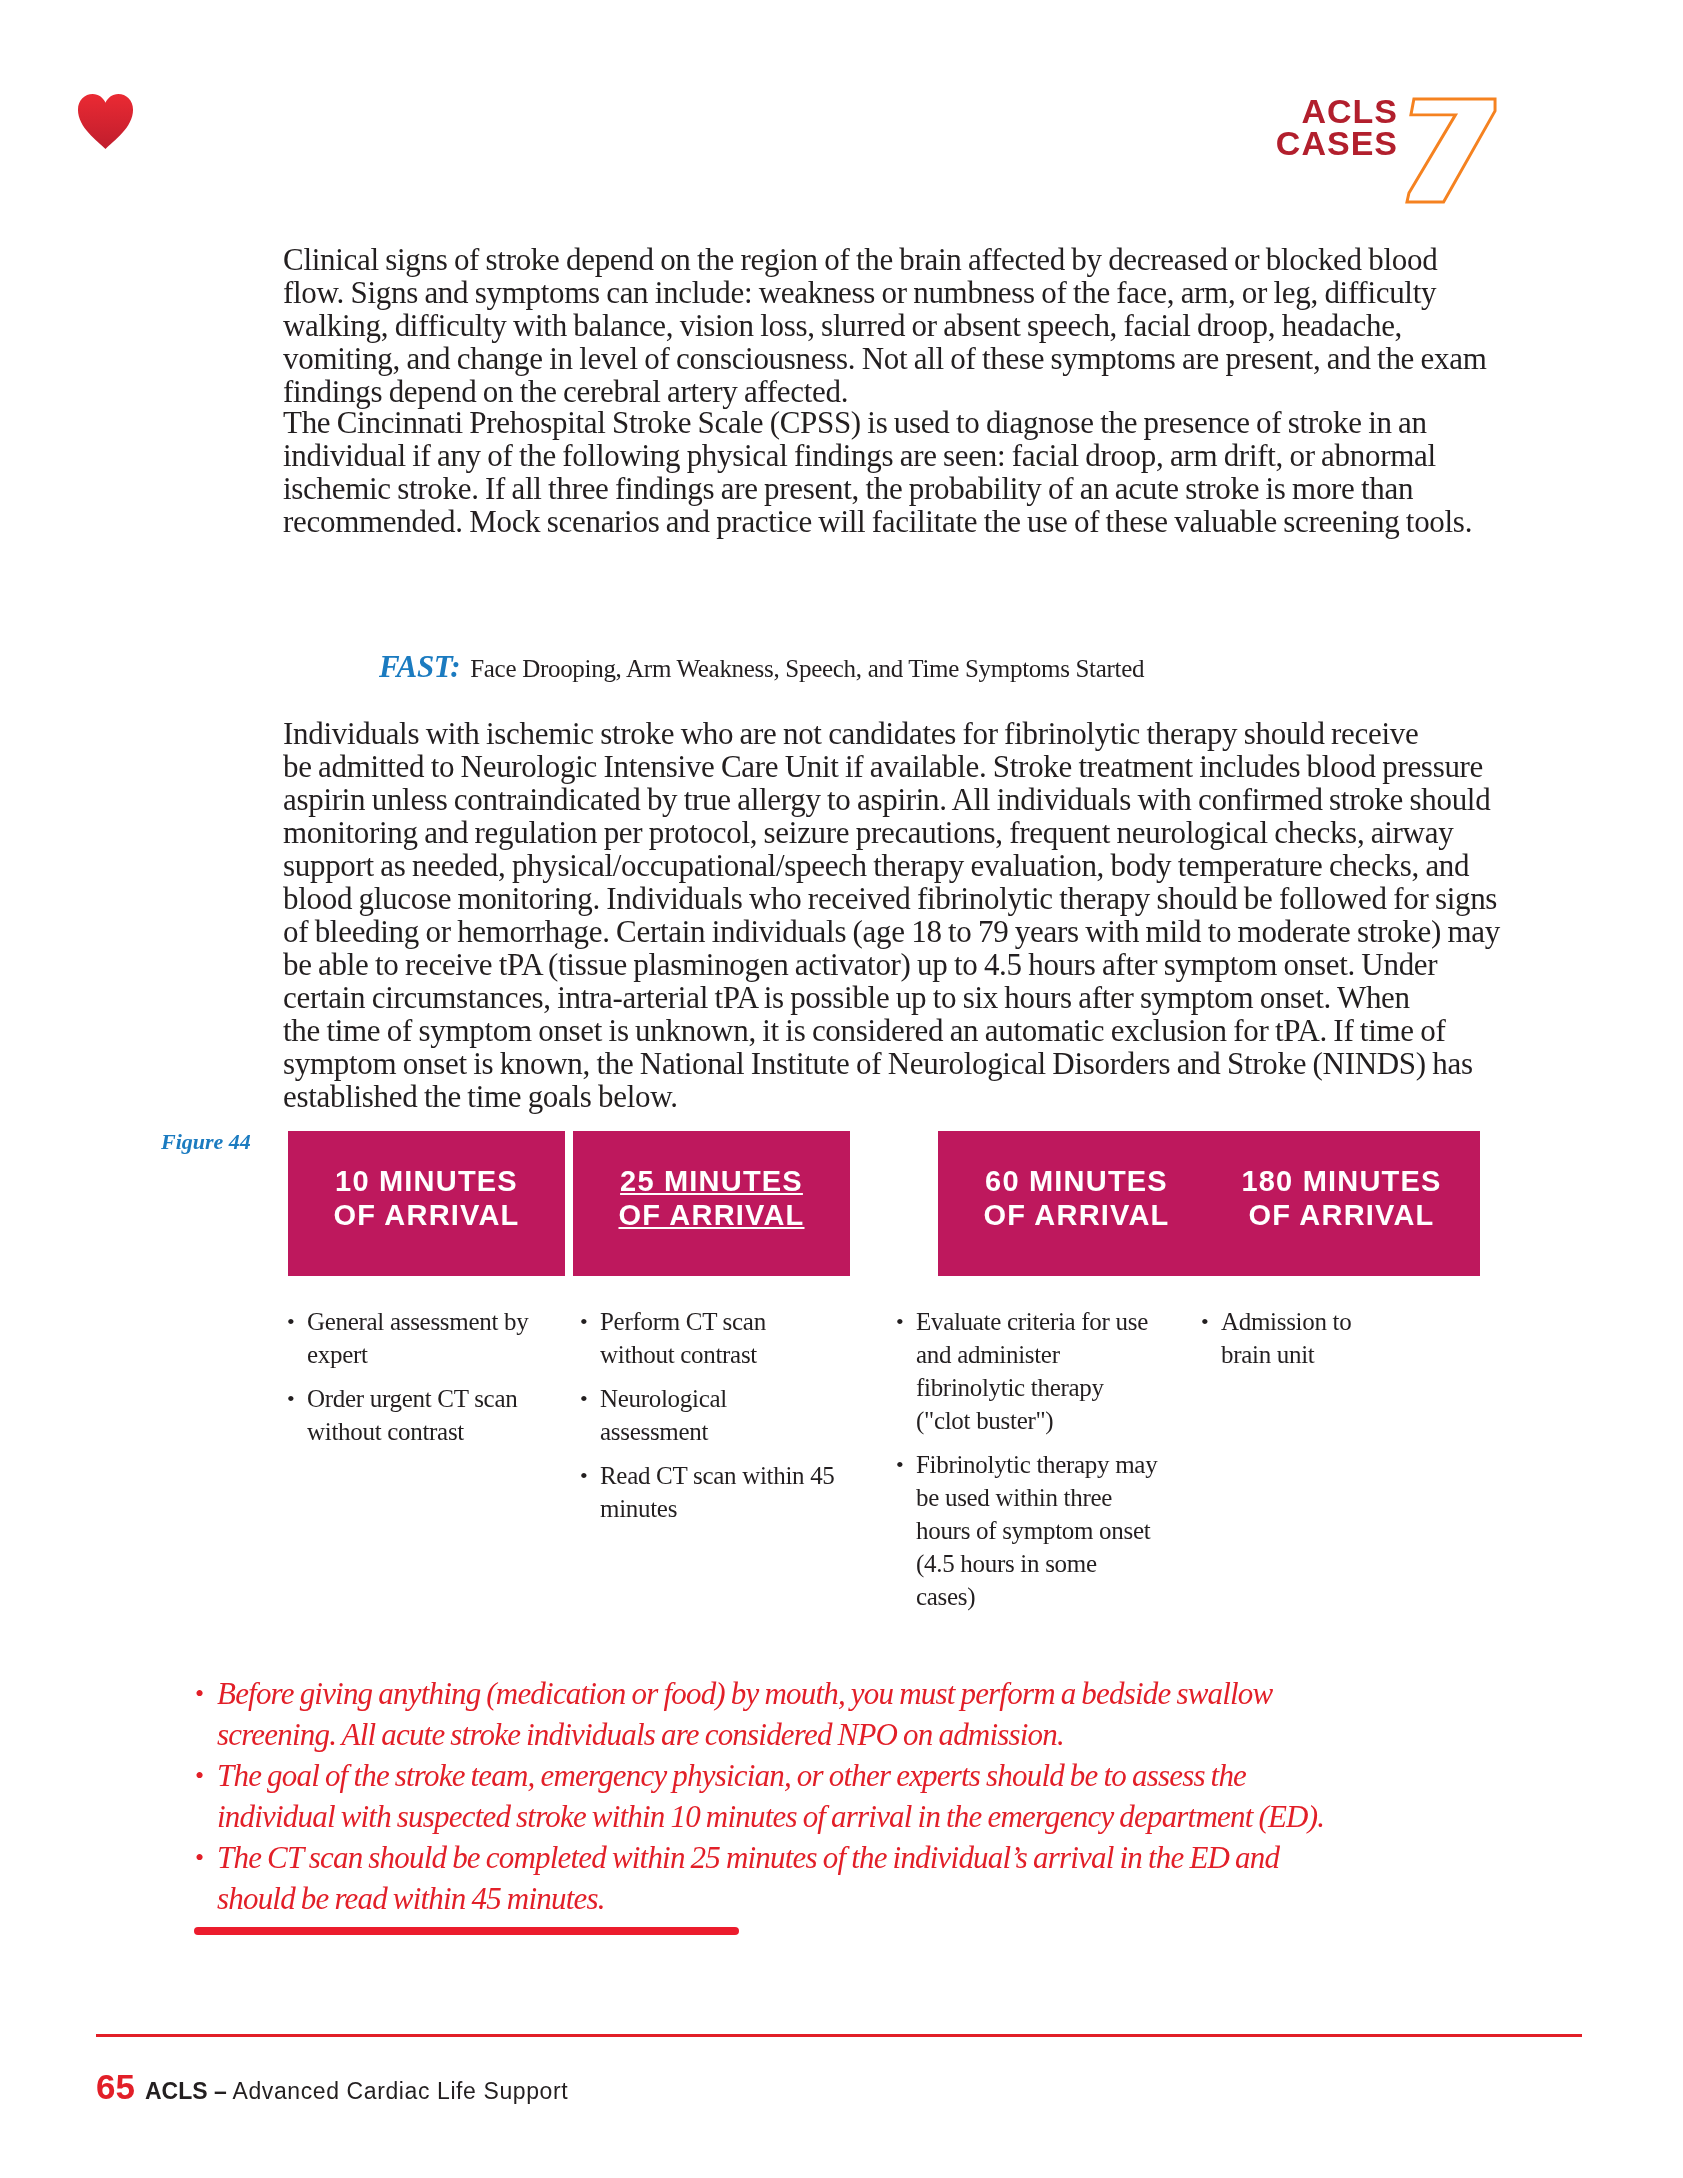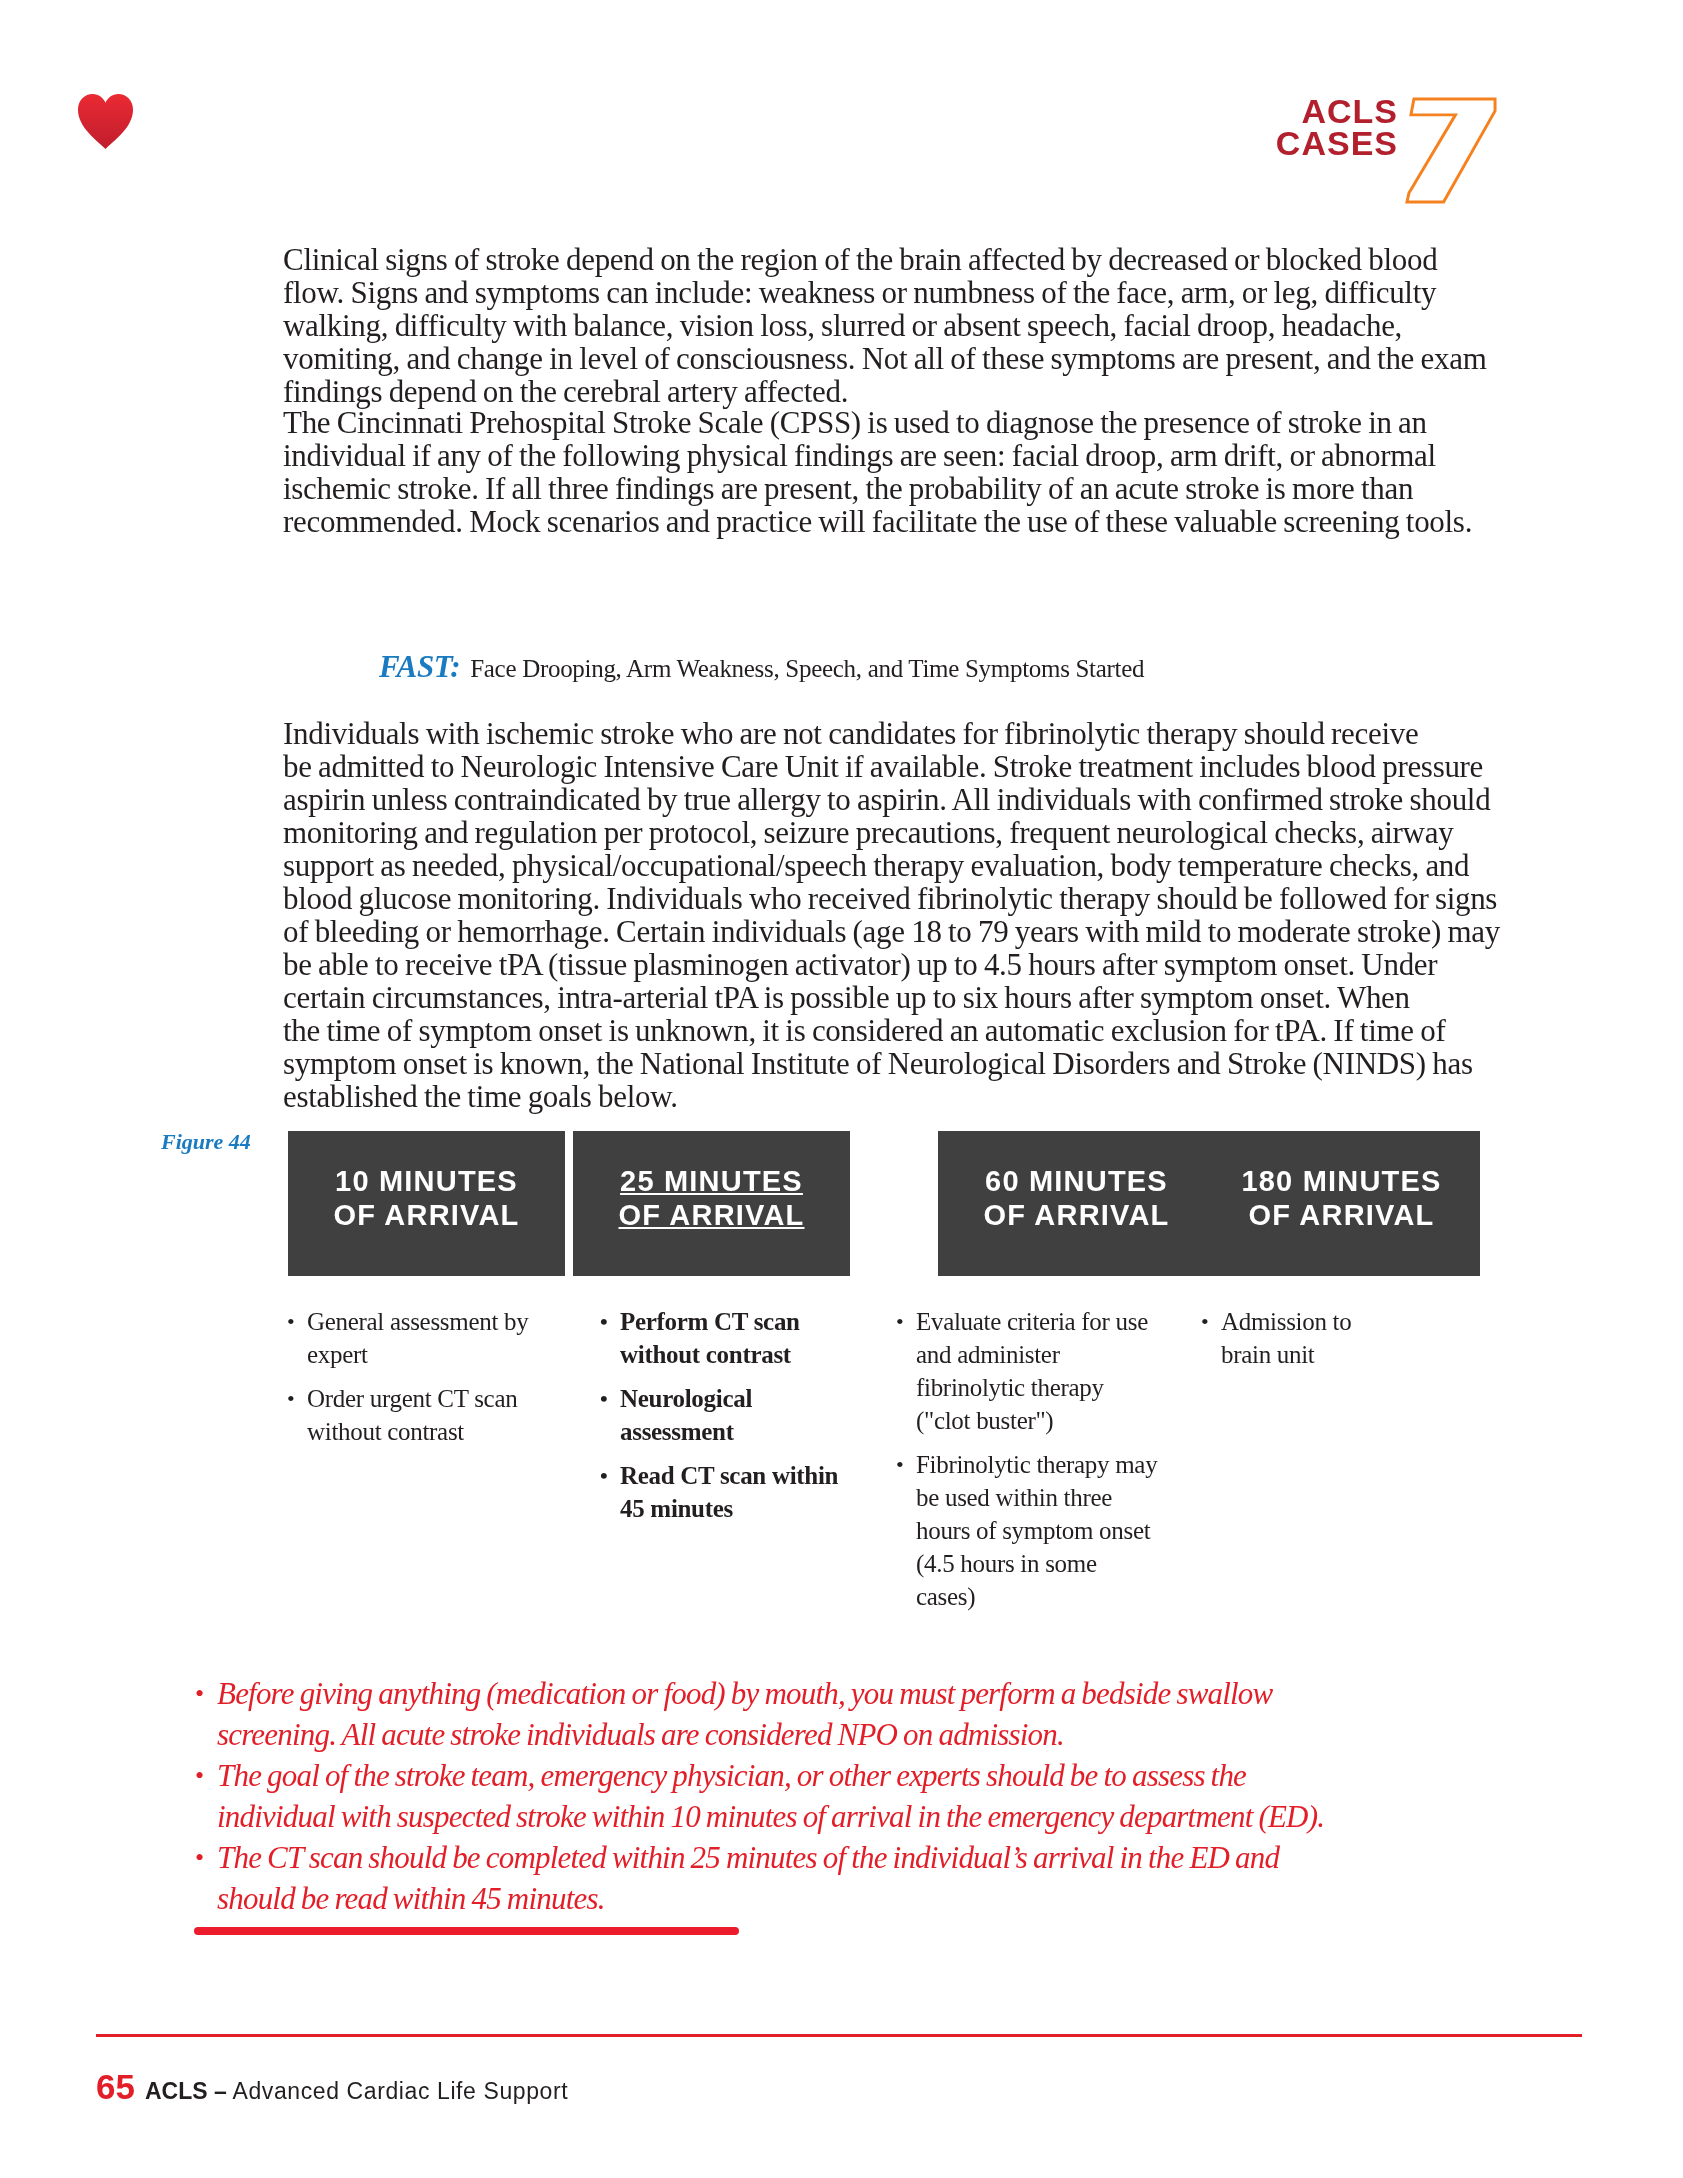--- a/index.html
+++ b/index.html
@@ -18,21 +18,21 @@
   .para { left:283px; width:1208px; font-size:31px; line-height:33px;
           letter-spacing:-0.3px; word-spacing:-1px; white-space:nowrap; }
   .para .ln { display:block; height:33px; }
   .fast-inline { color:#1b7bc0; font-weight:700; font-style:italic; }
 
   #fast-row { left:379px; top:649px; font-size:25px; white-space:nowrap; letter-spacing:-0.3px; }
   #fast-row .fast-label { color:#1b7bc0; font-weight:700; font-style:italic; font-size:31px; margin-right:10px; }
 
   
   #figure-label { left:161px; top:1129px; color:#1b7bc0; font-weight:700; font-style:italic; font-size:22px; }
-  .tbox { top:1131px; width:277px; height:145px; background:#404040; color:#fff;
+  .tbox { top:1131px; width:277px; height:145px; background:#be185d; color:#fff;
           font-family:"Liberation Sans","DejaVu Sans",sans-serif; font-weight:700;
           font-size:29px; line-height:34px; letter-spacing:1.2px;
           display:flex; align-items:center; justify-content:center; text-align:center; }
   .tbox .inner { margin-top:-12px; }
   .blist { top:1305px; width:267px; font-size:25px; line-height:33px; letter-spacing:-0.3px; }
   .blist .item { position:relative; padding-left:20px; margin-bottom:11px; }
   .blist .item::before { content:"•"; position:absolute; left:0; top:0; font-size:22px; }
 
   
   #notes { left:195px; top:1673px; width:1337px; color:#e21f28; font-style:italic;
@@ -127,21 +127,21 @@
   <div class="inner">
       <div>180 MINUTES</div>
       <div>OF ARRIVAL</div>
     </div>
 </div>
 
 <div class="abs blist" style="left:287px;">
   <div class="item">General assessment by expert</div>
   <div class="item">Order urgent CT scan without contrast</div>
 </div>
-<div class="abs blist" style="left:600px; width:257px;font-weight:bold;">
+<div class="abs blist" style="left:580px; width:257px;">
   <div class="item">Perform CT scan without contrast</div>
   <div class="item">Neurological assessment</div>
   <div class="item">Read CT scan within 45 minutes</div>
 </div>
 <div class="abs blist" style="left:896px; width:262px;">
   <div class="item">Evaluate criteria for use and administer fibrinolytic therapy ("clot buster")</div>
   <div class="item">Fibrinolytic therapy may be used within three hours of symptom onset (4.5 hours in some cases)</div>
 </div>
 <div class="abs blist" style="left:1201px; width:198px;">
   <div class="item">Admission to brain unit</div>

